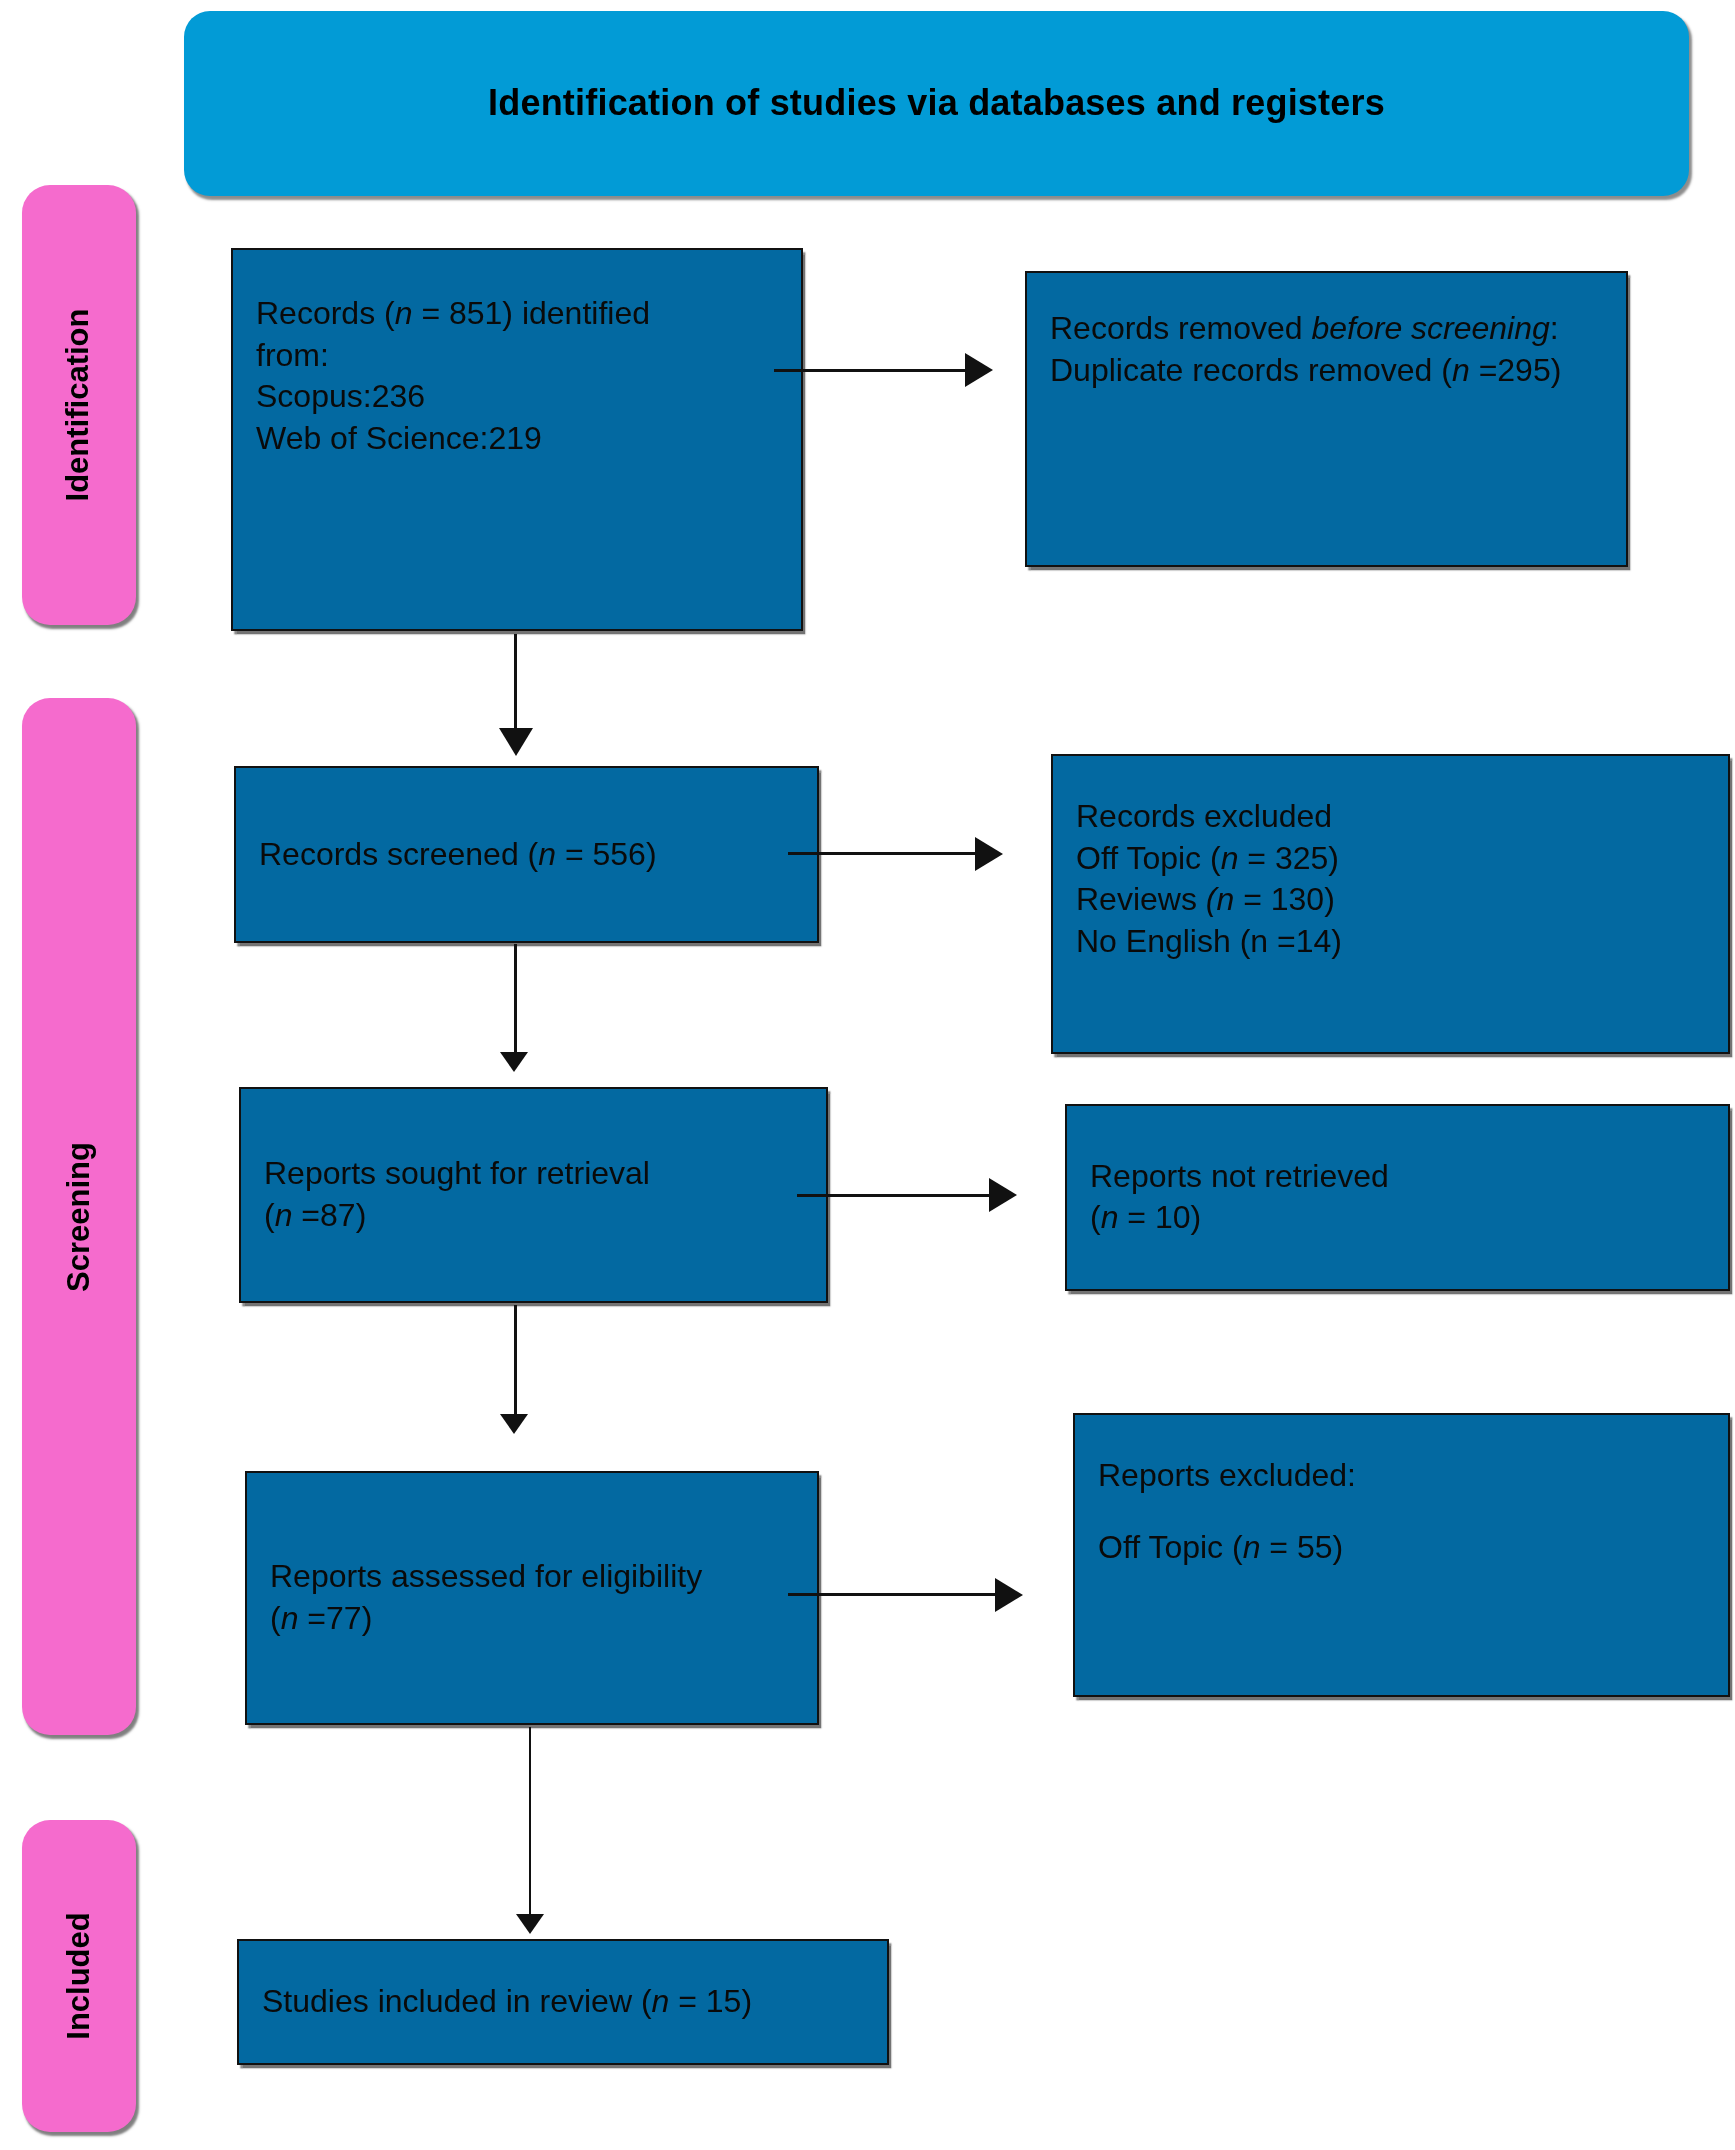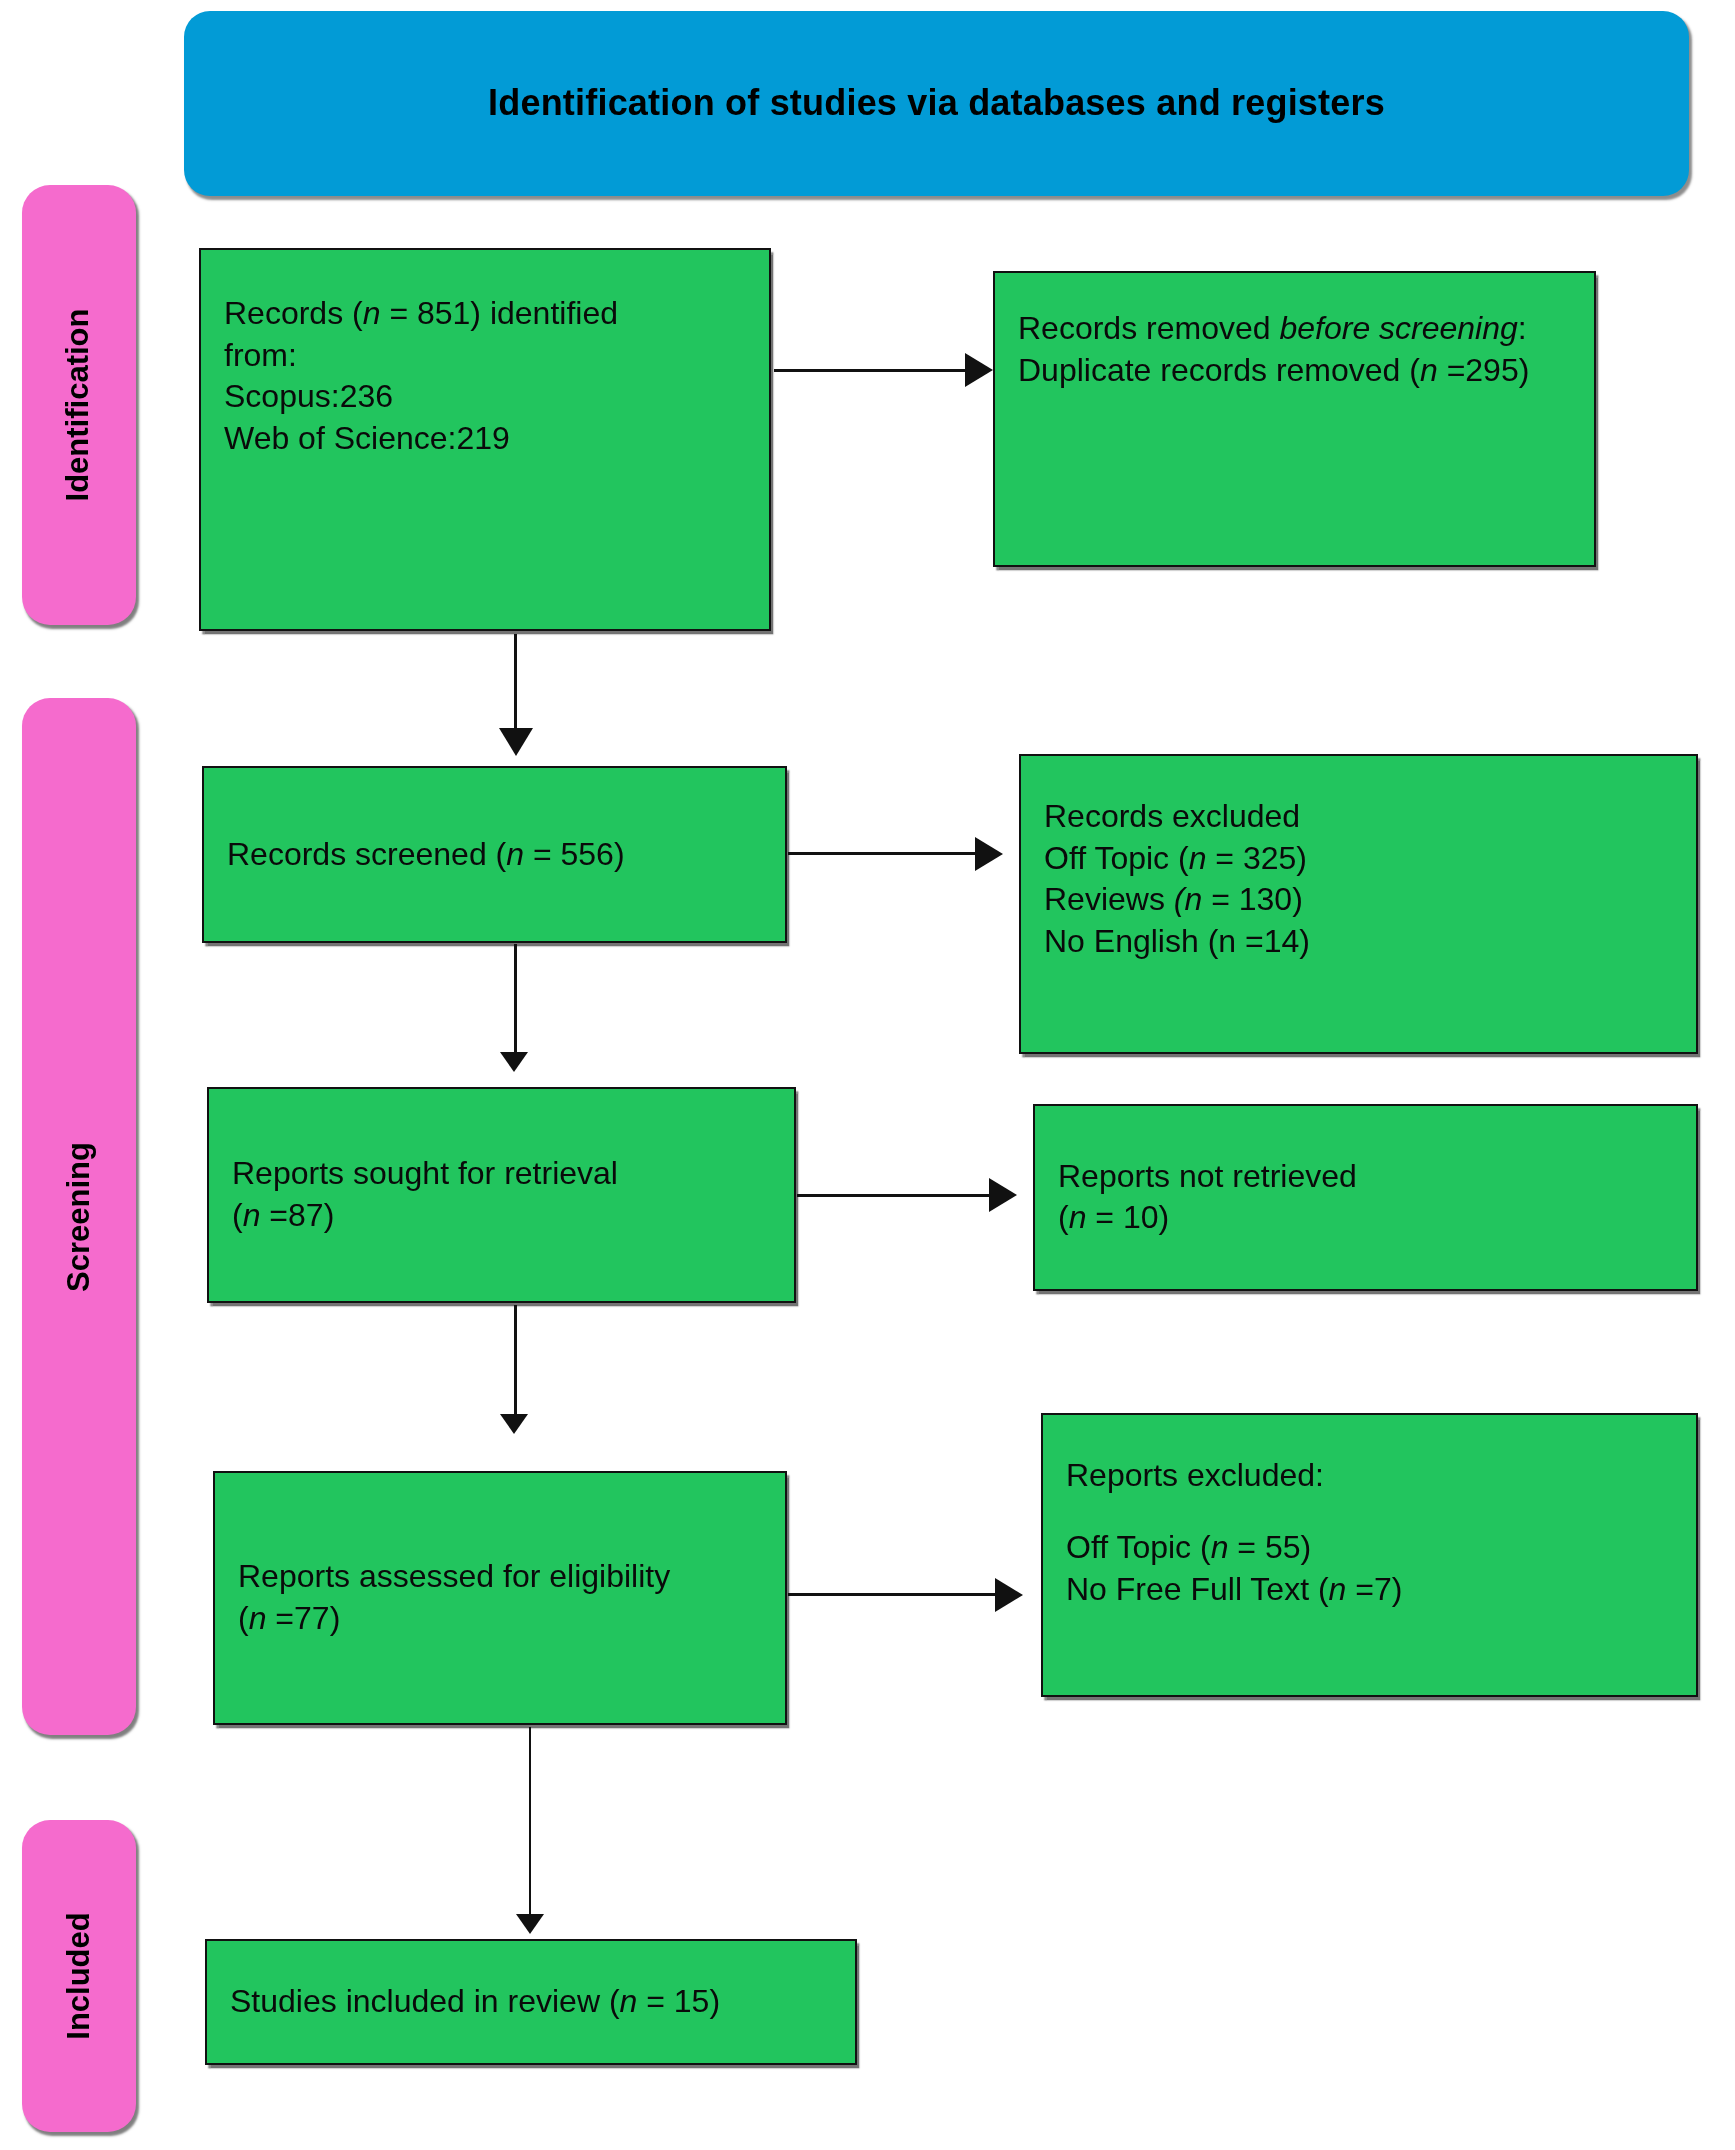--- a/index.html
+++ b/index.html
@@ -51,24 +51,25 @@
     font-weight: bold;
     color: #000000;
     white-space: nowrap;
     transform: rotate(-90deg);
     transform-origin: center center;
   }
 
   
   .box {
     position: absolute;
-    background: #22c55e;
+    background: #0369a1;
     border: 2.3px solid #111111;
     box-shadow: 3.1px 3.9px 1.5px rgba(0,0,0,0.55);
     box-sizing: border-box;
+    margin-left: 32px;
   }
   .box-text {
     position: absolute;
     left: 23px;
     right: 17px;
     font-size: 32px;
     line-height: 1.30;
     color: #0a0a0a;
   }
   .box-text.justify {
@@ -207,21 +208,20 @@
       <span style="display:block;">Reports assessed for eligibility</span>
       <span style="display:block;"><span>(</span><em>n</em><span> =77)</span></span>
     </div>
   </div>
 
   <div class="box" style="left:1041px; top:1413px; width:657px; height:284px;">
     <div class="box-text" style="top:40px;">
       <span style="display:block;">Reports excluded:</span>
       <span class="spacer-line"></span>
       <span style="display:block;"><span>Off Topic (</span><em>n</em><span> = 55)</span></span>
-      <span style="display:block;"><span>No Free Full Text (</span><em>n</em><span> =7)</span></span>
     </div>
   </div>
 
   <div class="conn conn-h" style="left:788px; top:1593px; width:208px;"></div>
   <div class="arrow-right" style="left:995px; top:1578px;"></div>
 
   <div class="conn conn-v thin" style="left:529px; top:1727px; width:2.3px; height:193px;"></div>
   <div class="arrow-down small" style="left:516px; top:1914px;"></div>
 
   <div class="box" style="left:205px; top:1939px; width:652px; height:126px;">

